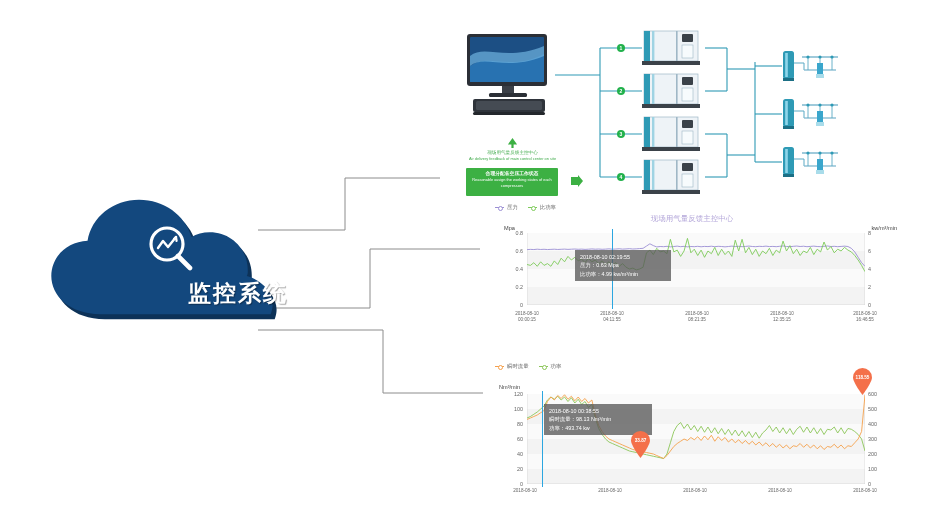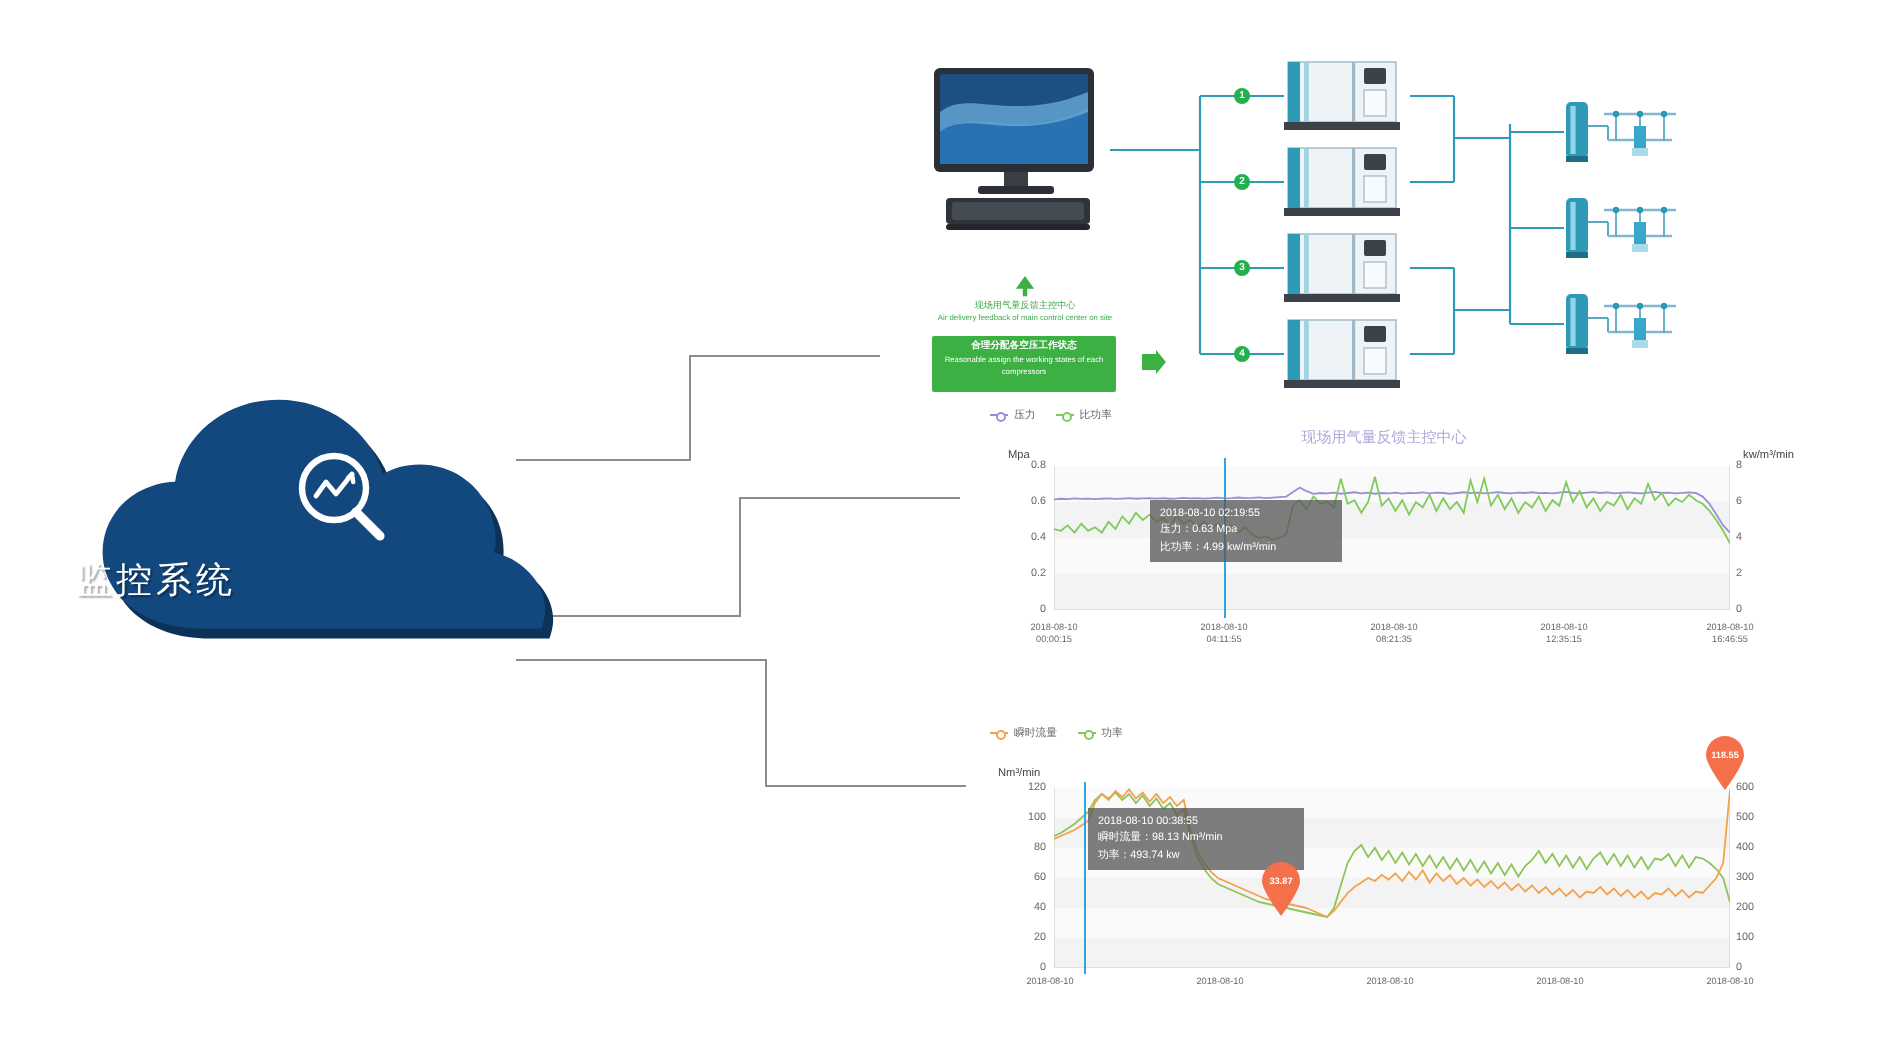--- a/index.html
+++ b/index.html
@@ -15,22 +15,22 @@
     position:absolute;left:47px;top:22px;
     font-size:23px;font-weight:bold;color:#808080;
     letter-spacing:1px;white-space:nowrap;
     text-shadow:1px 1px 0 #d9d9d9;
   }
 
   
   .cloud-wrap{position:absolute;left:38px;top:196px;width:250px;height:130px;}
   .cloud-shadow{position:absolute;left:4px;top:5px;width:246px;height:124px;}
   .cloud-label{
-    position:absolute;left:0;top:82px;width:250px;text-align:left;
-    color:#ffffff;font-size:18px;font-weight:normal;letter-spacing:2px;
+    position:absolute;left:0;top:82px;width:250px;text-align:right;
+    color:#ffffff;font-size:23px;font-weight:bold;letter-spacing:2px;
     text-shadow:1px 1px 1px rgba(0,0,0,.35);
   }
   .mag{position:absolute;left:106px;top:26px;width:56px;height:56px;}
 
   
   .conn{position:absolute;stroke:#8c8c8c;stroke-width:1;fill:none;}
 
   
   .net{position:absolute;left:437px;top:22px;width:500px;height:182px;}
   .monitor{position:absolute;left:22px;top:10px;width:100px;height:90px;}

